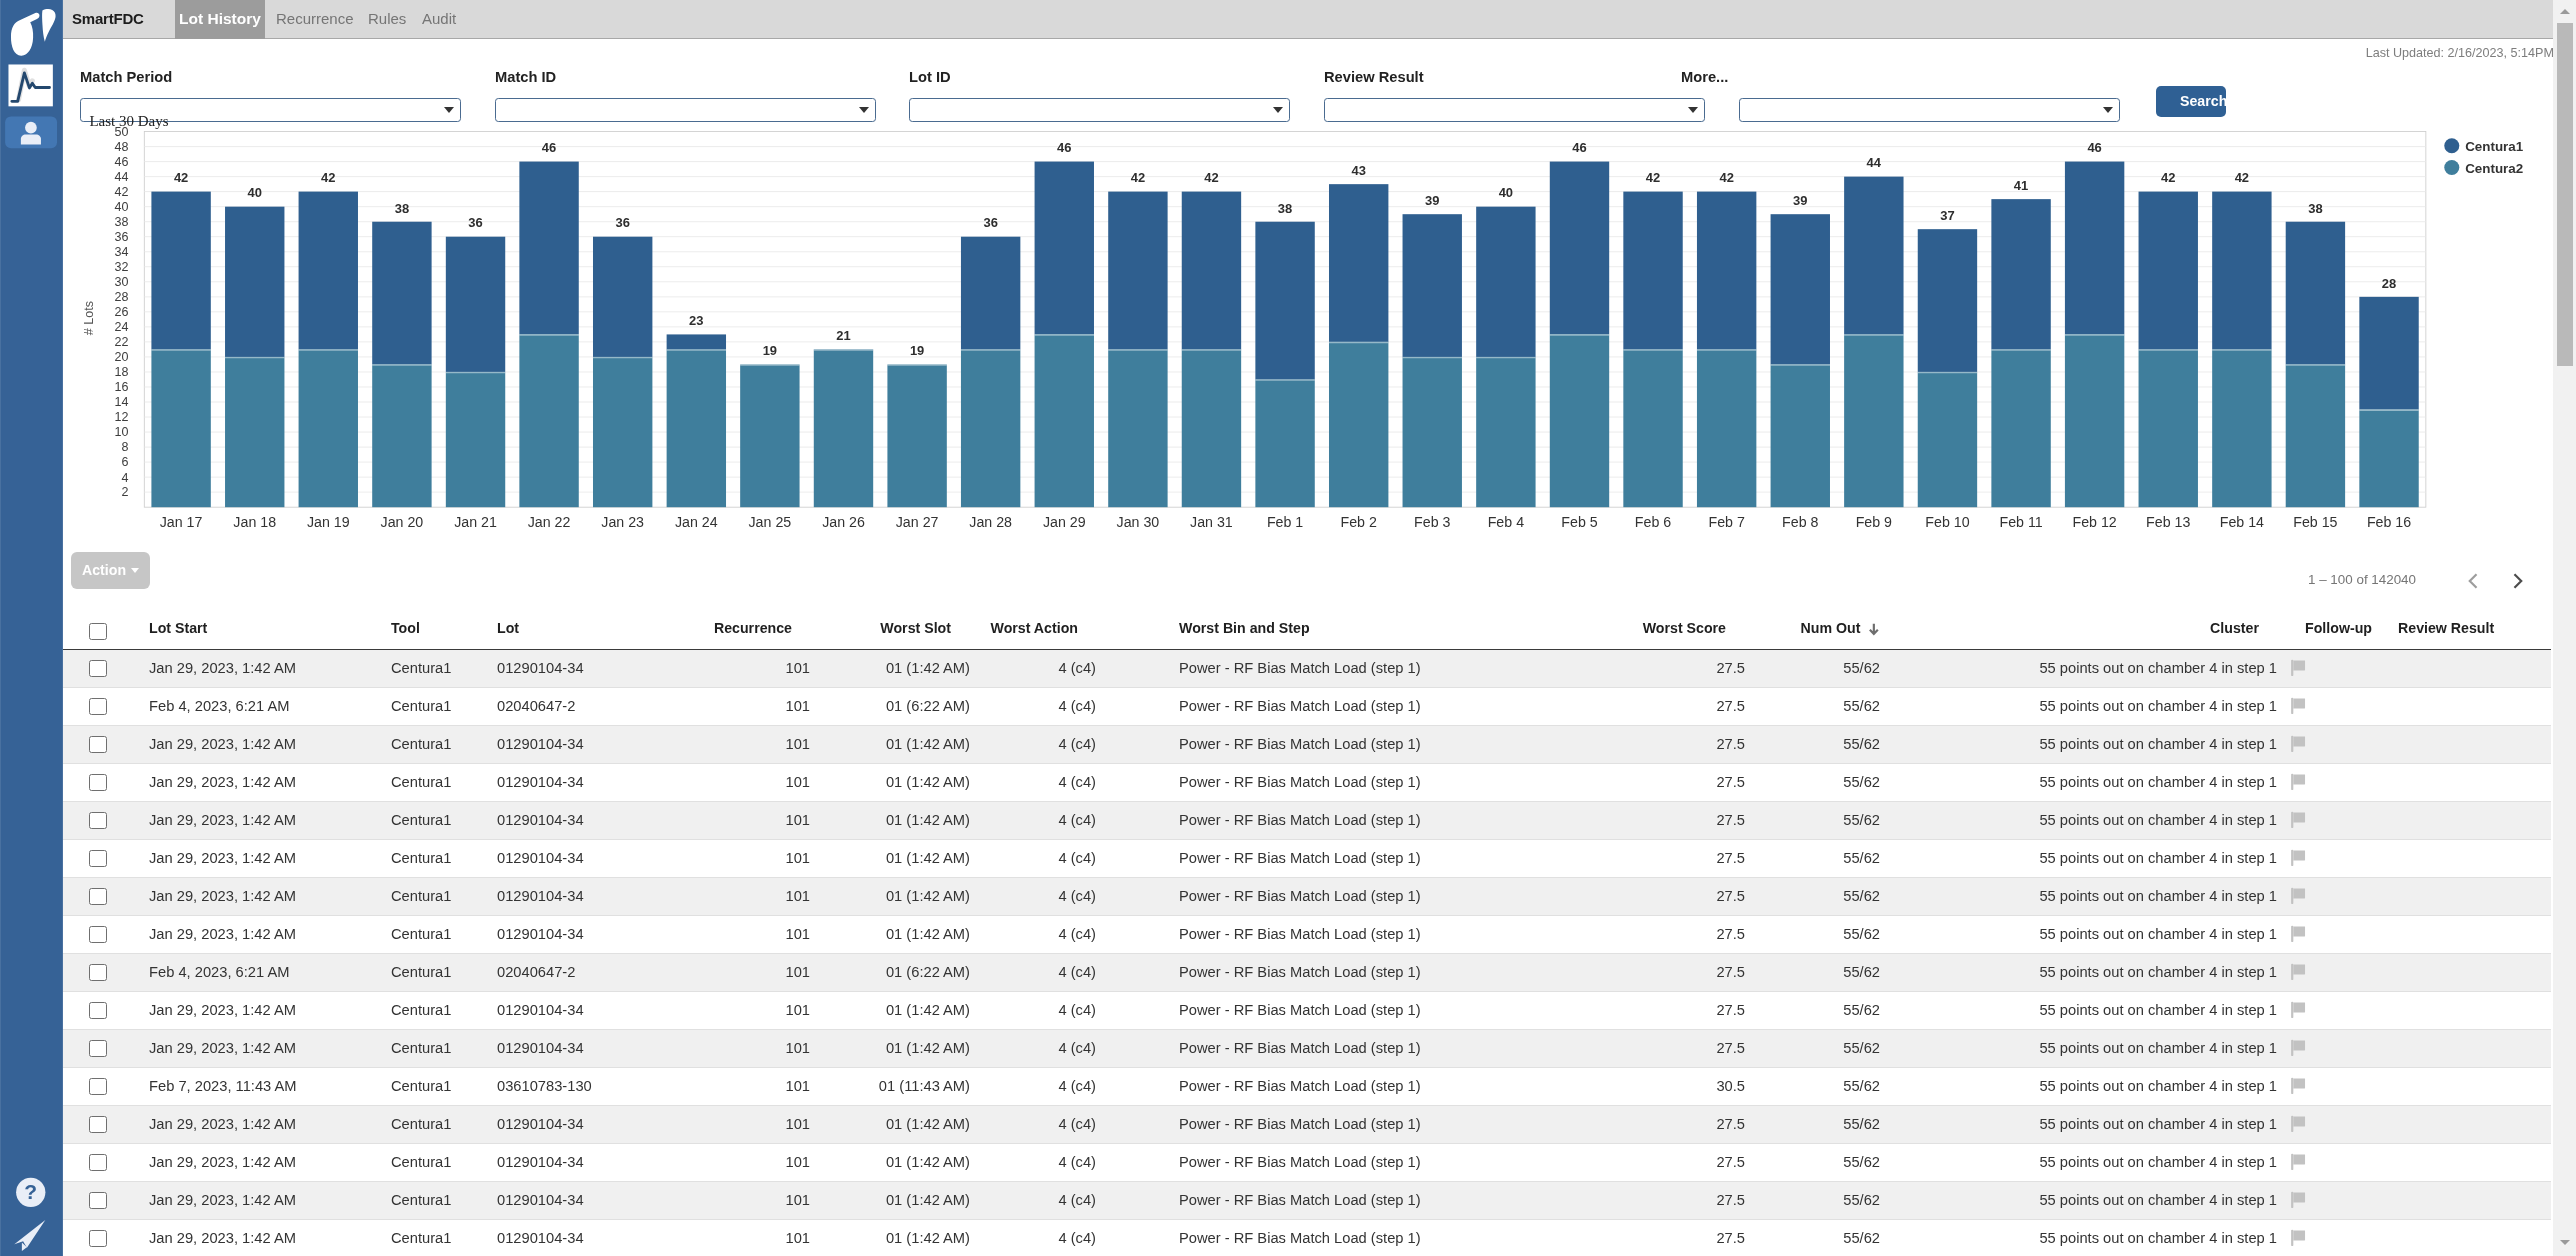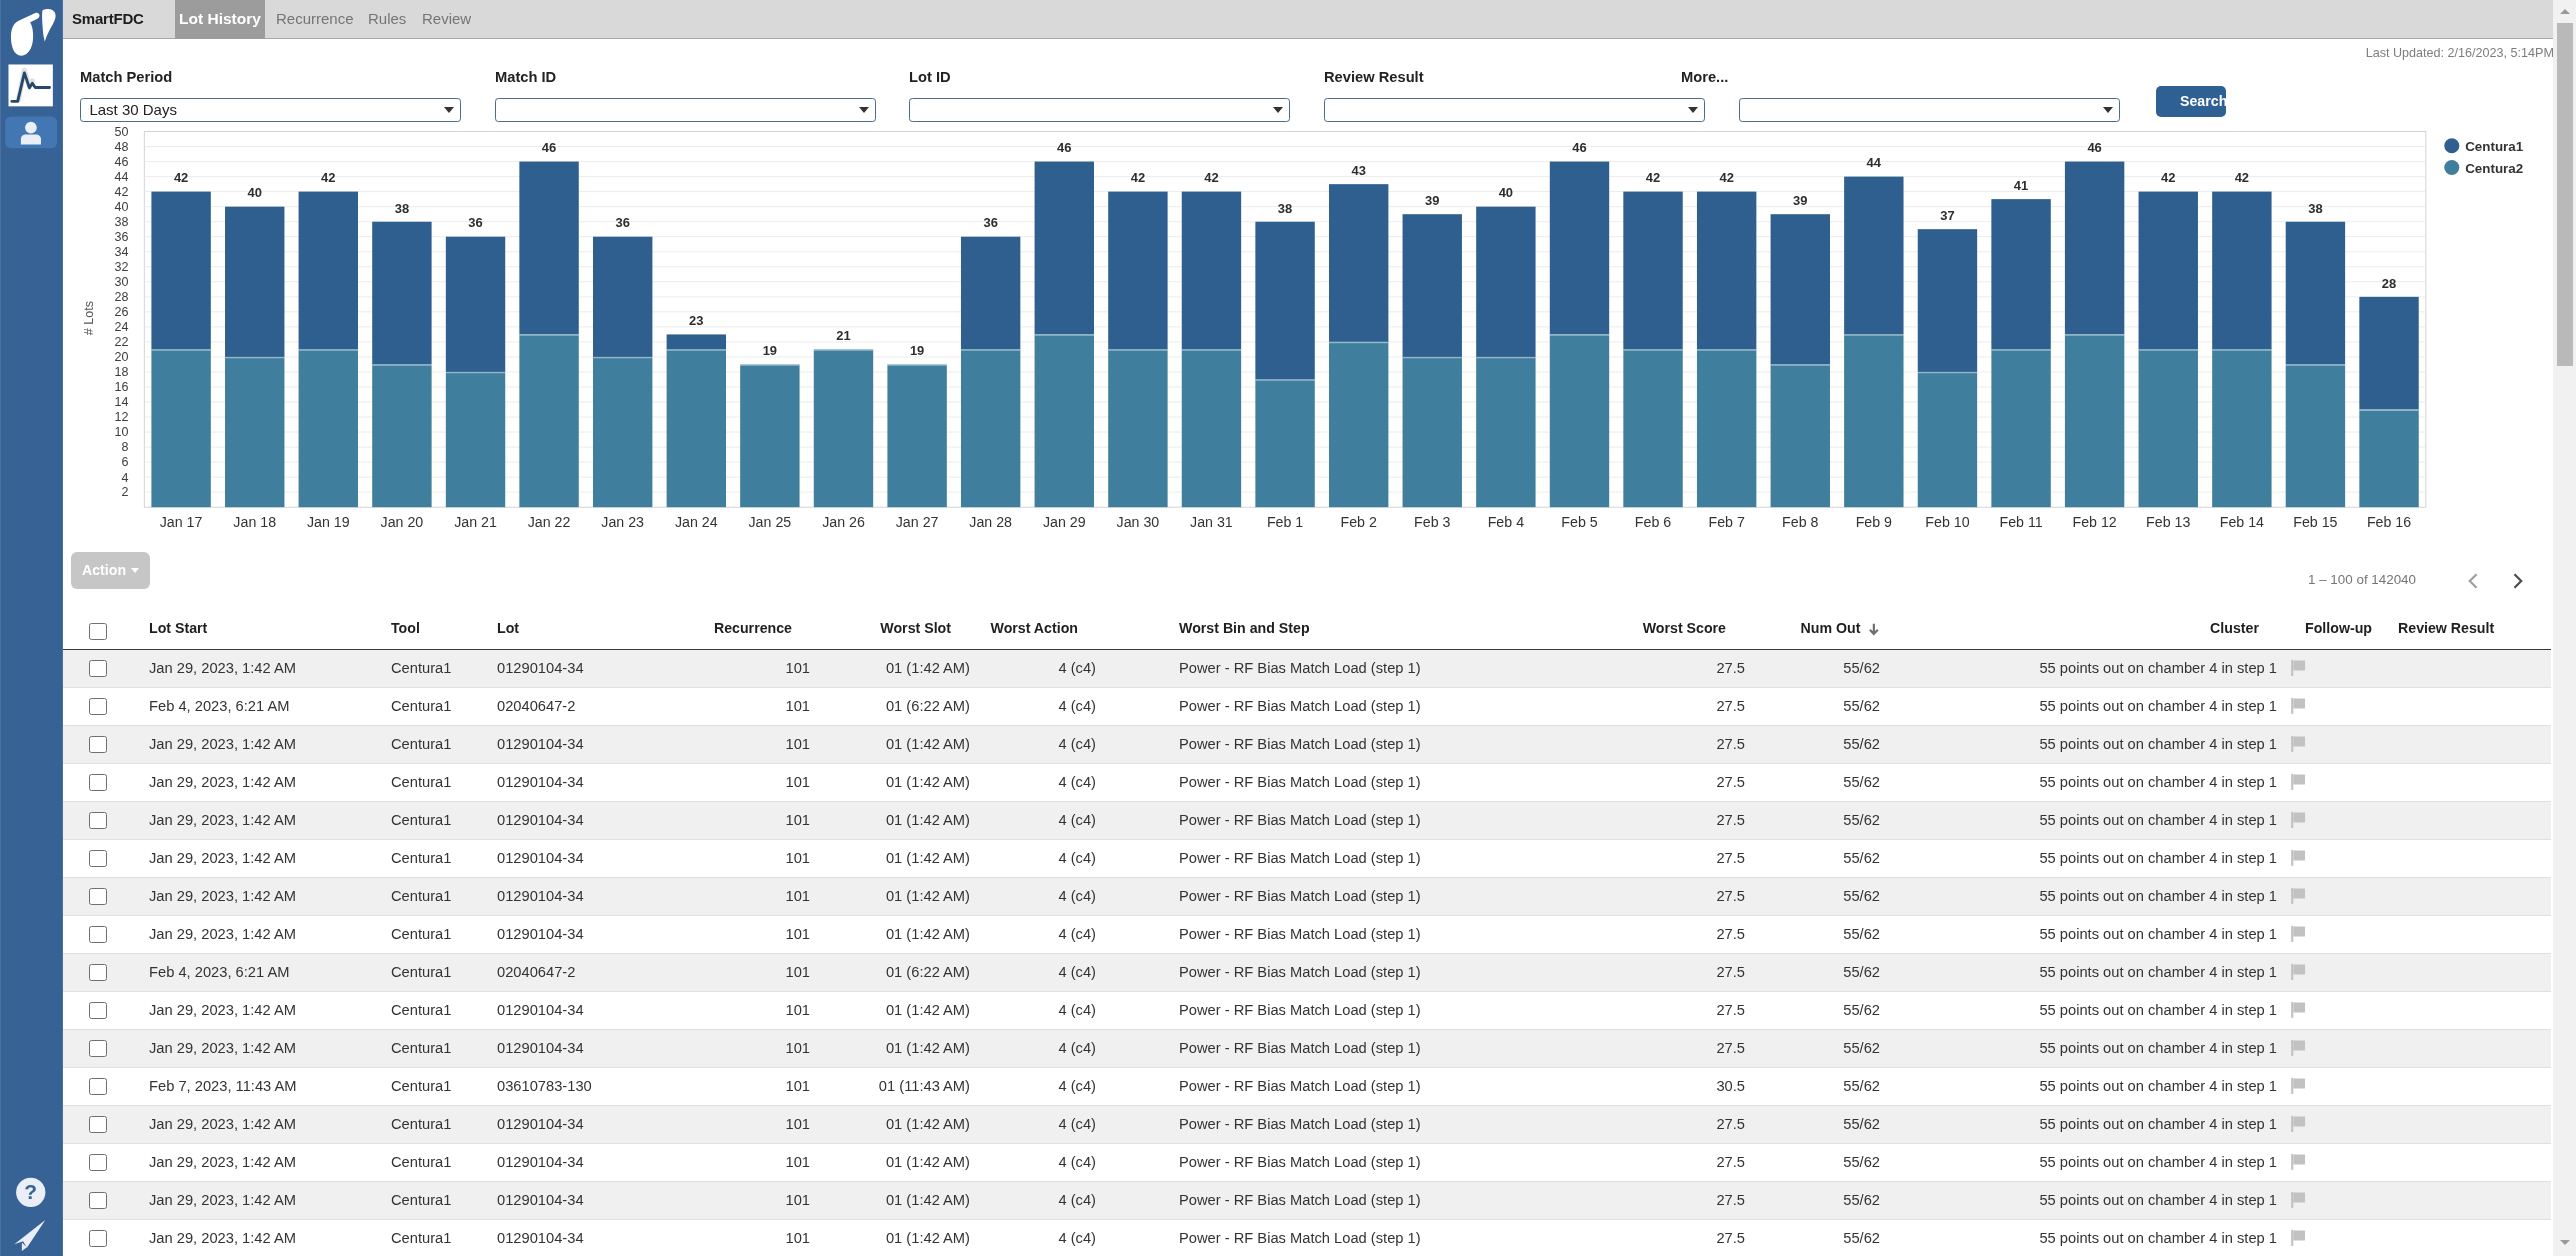--- a/index.html
+++ b/index.html
@@ -9,21 +9,21 @@
   background:#d9d9d9; border-bottom:1.7px solid #a8a8a8; }
 #brand { position:absolute; left:9.2px; top:0; height:38px; line-height:38px;
   font-size:15px; letter-spacing:-0.2px; font-weight:bold; color:#1c1c1c; }
 .tab { position:absolute; top:0; height:38px; line-height:38px; font-size:15px; color:#757575; }
 #tab-active { position:absolute; left:112px; top:0; width:90px; height:39px; background:#9c9c9c;
   color:#fff; font-weight:bold; font-size:15.5px; text-align:center; line-height:38px; }
 #lastupd { position:absolute; top:46px; right:22px; font-size:12.6px; color:#7d7d7d; }
 .flabel { position:absolute; top:69px; font-size:14.7px; font-weight:bold; color:#222; }
 .sel { position:absolute; top:98px; width:381px; height:24px; background:#fff;
   border:1.7px solid #4a6b90; border-radius:3.3px; }
-.selval { position:absolute; left:8.4px; top:0; line-height:21px; font-size:15px; color:#222; }
+.selval { position:absolute; left:8.4px; top:12px; line-height:21px; font-size:15px; color:#222;font-family:Liberation Serif, serif; }
 .caret { position:absolute; right:5.9px; top:7.5px; width:0; height:0;
   border-left:5.4px solid transparent; border-right:5.4px solid transparent; border-top:6.7px solid #333; }
 #search { position:absolute; left:2156px; top:86px; width:70px; height:31px; background:#2f6094;
   border-radius:5px; color:#fff; font-weight:bold; font-size:14.2px; text-align:right; line-height:30px;padding-left:24px; }
 .chart { position:absolute; left:63px; top:124px; }
 #action { position:absolute; left:71px; top:552px; width:79px; height:37px; background:#c6c6c6;
   border-radius:5.9px; color:#fff; font-weight:bold; font-size:14.2px; text-align:center; line-height:37px; }
 #action .dn { display:inline-block; width:0; height:0; border-left:4.6px solid transparent;
   border-right:4.6px solid transparent; border-top:5.4px solid #fff; margin-left:5px; vertical-align:1.7px; }
 #pager { position:absolute; top:572px; right:160px; font-size:13.4px; color:#757575; }
@@ -58,21 +58,21 @@
 <circle cx="36.6" cy="1424" r="17.5" fill="#e9eef7"></circle>
 <text x="36.6" y="1432.5" font-size="25" font-weight="bold" fill="#366296" text-anchor="middle">?</text>
 <path d="M17,1486 L54,1457 L32,1490 L27.5,1482.5 Z" fill="#e9eef7"></path>
 <path d="M26,1484 L26,1494 L32,1489.5 Z" fill="#e9eef7"></path>
 </svg></div>
 <div id="tabbar"></div>
 <div id="brand" style="left:72px">SmartFDC</div>
 <div id="tab-active" style="left:175px">Lot History</div>
 <div class="tab" style="left:276px">Recurrence</div>
 <div class="tab" style="left:368px">Rules</div>
-<div class="tab" style="left:422px">Review</div>
+<div class="tab" style="left:422px">Audit</div>
 <div id="lastupd">Last Updated: 2/16/2023, 5:14PM</div>
 <div class="flabel" style="left:80px">Match Period</div>
 <div class="sel" style="left:80px">
     <span class="selval">Last 30 Days</span>
     <span class="caret"></span>
   </div>
 <div class="flabel" style="left:495px">Match ID</div>
 <div class="sel" style="left:495px">
     <span class="caret"></span>
   </div>

